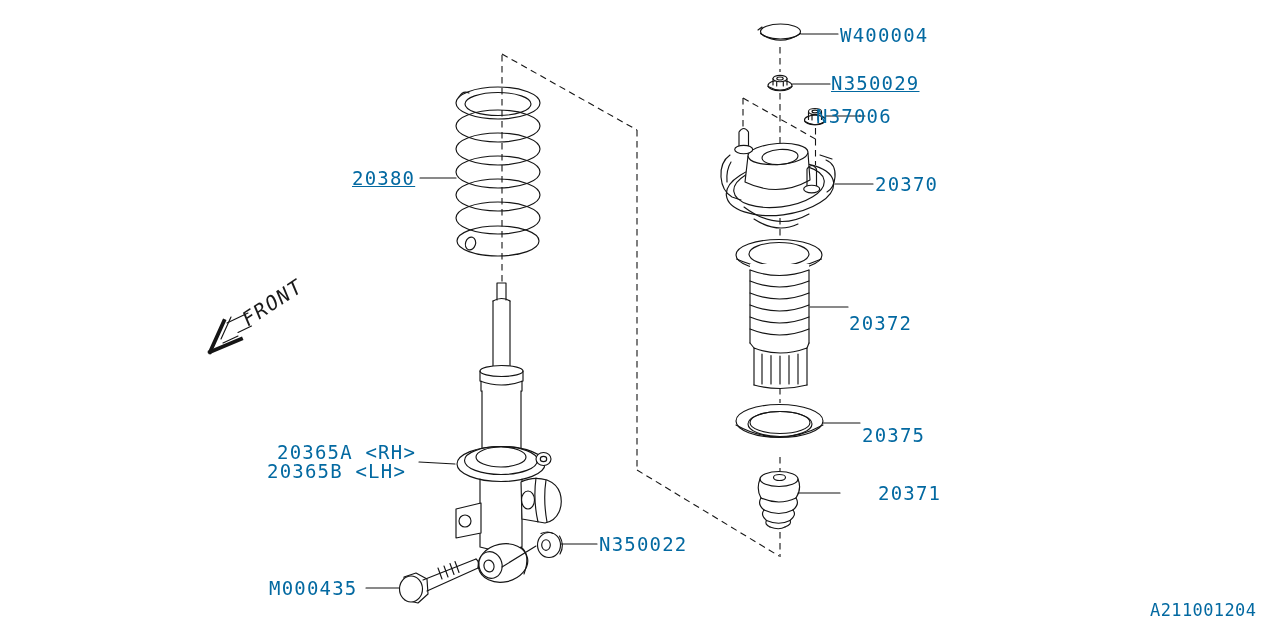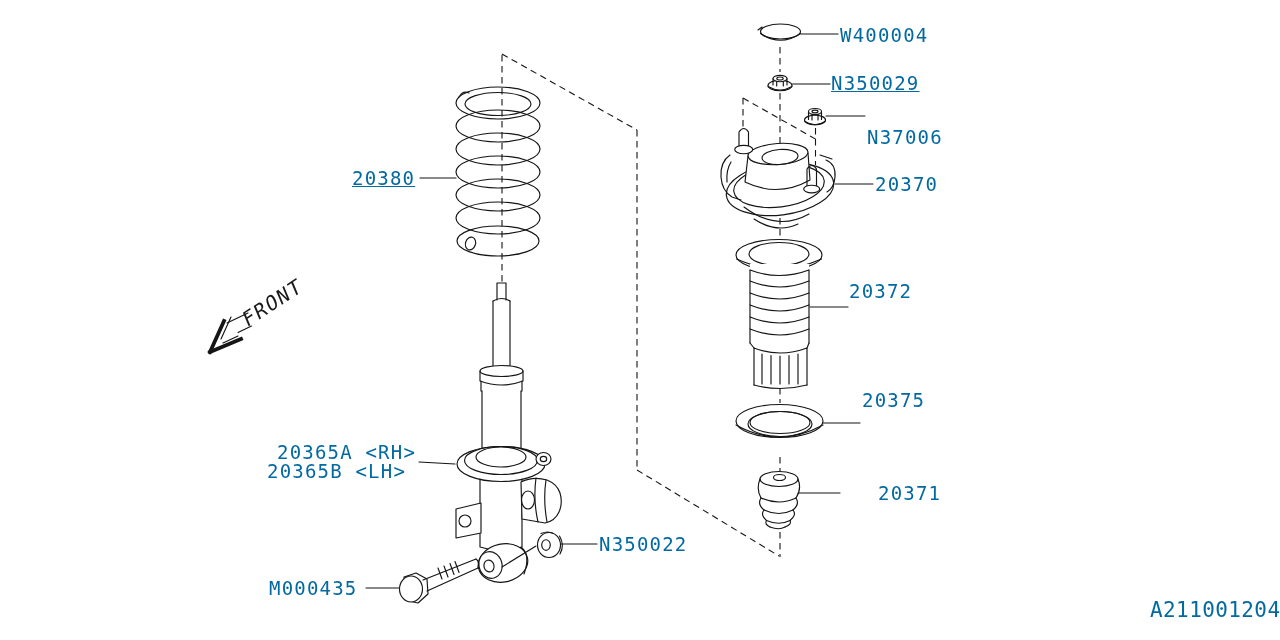--- a/index.html
+++ b/index.html
@@ -10,21 +10,21 @@
   .canvas svg{position:absolute;left:0;top:0;}
   .s{stroke:#151515;fill:none;stroke-width:1.15;stroke-linecap:round;stroke-linejoin:round;}
   .sf{stroke:#151515;fill:#ffffff;stroke-width:1.15;stroke-linejoin:round;}
   .wf{fill:#ffffff;stroke:none;}
   .dash{stroke:#151515;fill:none;stroke-width:1.1;stroke-dasharray:6.5 4.5;}
   .thick{stroke:#151515;fill:none;stroke-width:3.8;stroke-linecap:square;}
   .lbl{
     position:absolute;color:#0369a1;font-size:19px;line-height:22px;
     letter-spacing:1.2px;white-space:pre;
   }
-  .lbl.small{font-size:21px;letter-spacing:0.4px;}
+  .lbl.small{font-size:17px;letter-spacing:0.4px;}
   .front-label{
     position:absolute;left:244px;top:310px;color:#1a1a1a;font-size:20px;
     line-height:22px;letter-spacing:1.5px;white-space:pre;
     transform:rotate(-33deg) skewX(-10deg);transform-origin:0 50%;
   }
 </style>
 </head>
 <body>
 
 <div class="canvas">
@@ -208,23 +208,23 @@
     </g>
   </svg>
 
   <div class="lbl" style="left:352px;top:167px;text-decoration:underline;">20380</div>
   <div class="lbl" style="left:277px;top:441px;">20365A &lt;RH&gt;</div>
   <div class="lbl" style="left:267px;top:460px;">20365B &lt;LH&gt;</div>
   <div class="lbl" style="left:269px;top:577px;">M000435</div>
   <div class="lbl" style="left:599px;top:533px;">N350022</div>
   <div class="lbl" style="left:840px;top:24px;">W400004</div>
   <div class="lbl" style="left:831px;top:72px;text-decoration:underline;">N350029</div>
-  <div class="lbl" style="left:867px;top:105px;margin-top:21px;">N37006</div>
+  <div class="lbl" style="left:816px;top:105px;">N37006</div>
   <div class="lbl" style="left:875px;top:173px;text-align:right;">20370</div>
-  <div class="lbl" style="left:849px;top:280px;">20372</div>
-  <div class="lbl" style="left:862px;top:389px;text-align:center;">20375</div>
+  <div class="lbl" style="left:849px;top:312px;">20372</div>
+  <div class="lbl" style="left:862px;top:424px;text-align:center;">20375</div>
   <div class="lbl" style="left:878px;top:482px;">20371</div>
 
   <div class="front-label">FRONT</div>
 
   <div class="lbl small" style="left:1150px;top:599px;">A211001204</div>
 
 </div>
 
 </body></html>

